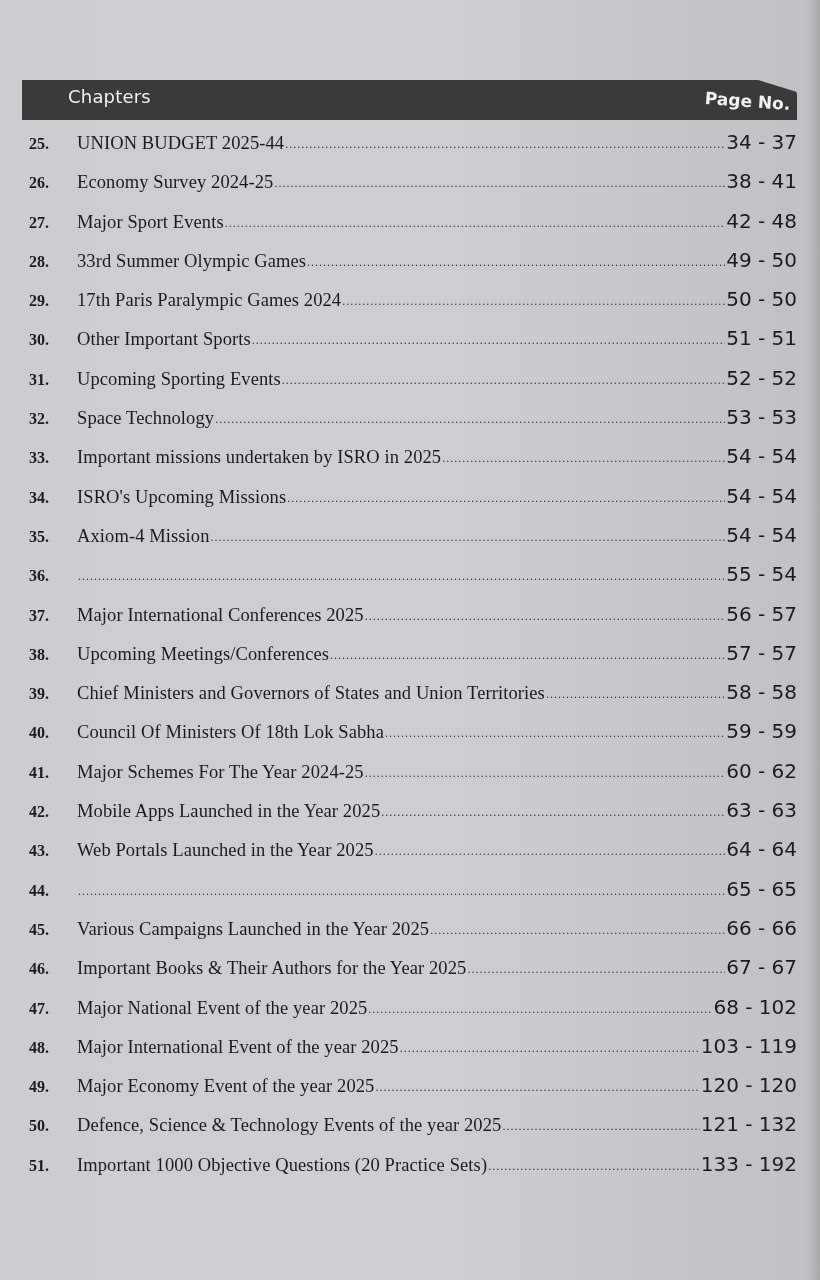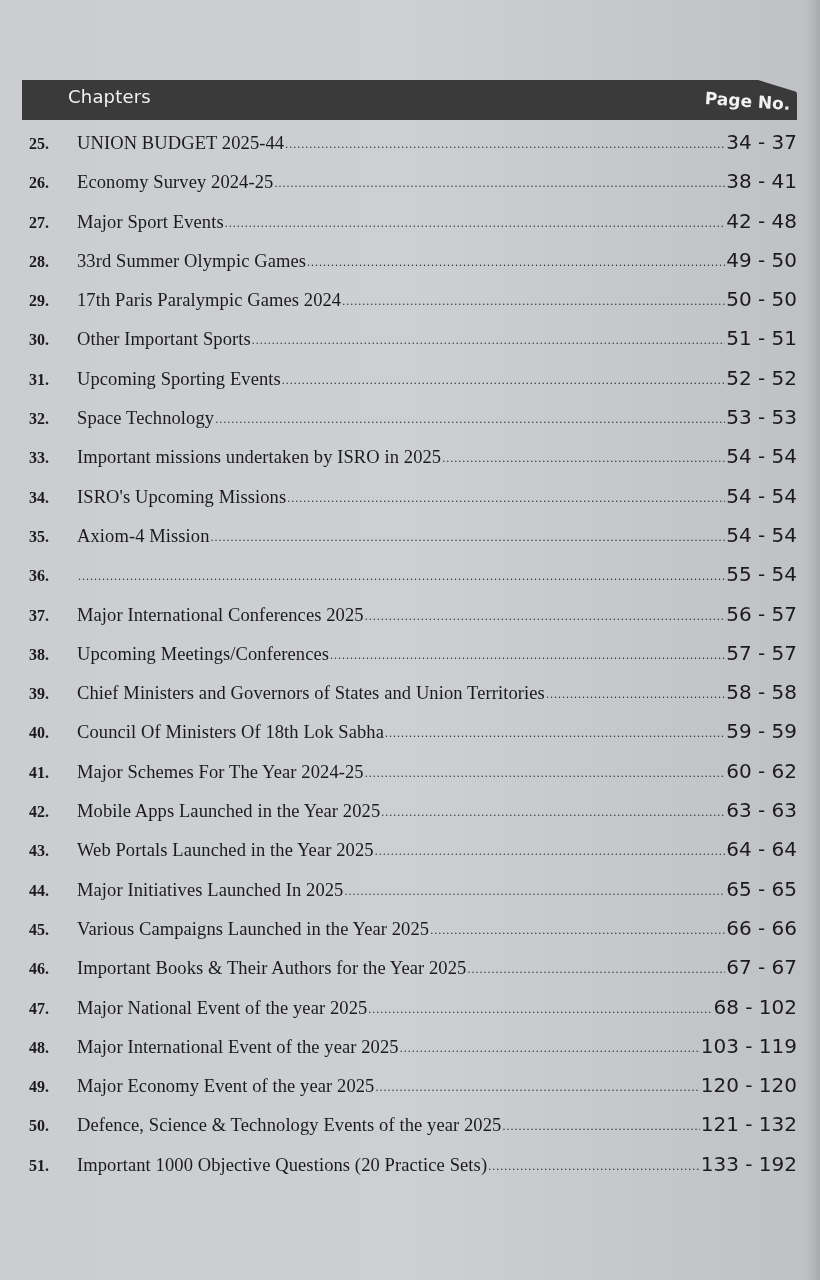--- a/index.html
+++ b/index.html
@@ -225,21 +225,20 @@
     <span class="toc-pages">63 - 63</span>
   </div>
     <div class="toc-row">
     <span class="toc-num">43.</span>
     <span class="toc-title">Web Portals Launched in the Year 2025</span>
     <span class="toc-dots"></span>
     <span class="toc-pages">64 - 64</span>
   </div>
     <div class="toc-row">
     <span class="toc-num">44.</span>
-    <span class="toc-title">Major Initiatives Launched In 2025</span>
     <span class="toc-dots"></span>
     <span class="toc-pages">65 - 65</span>
   </div>
     <div class="toc-row">
     <span class="toc-num">45.</span>
     <span class="toc-title">Various Campaigns Launched in the Year 2025</span>
     <span class="toc-dots"></span>
     <span class="toc-pages">66 - 66</span>
   </div>
     <div class="toc-row">

